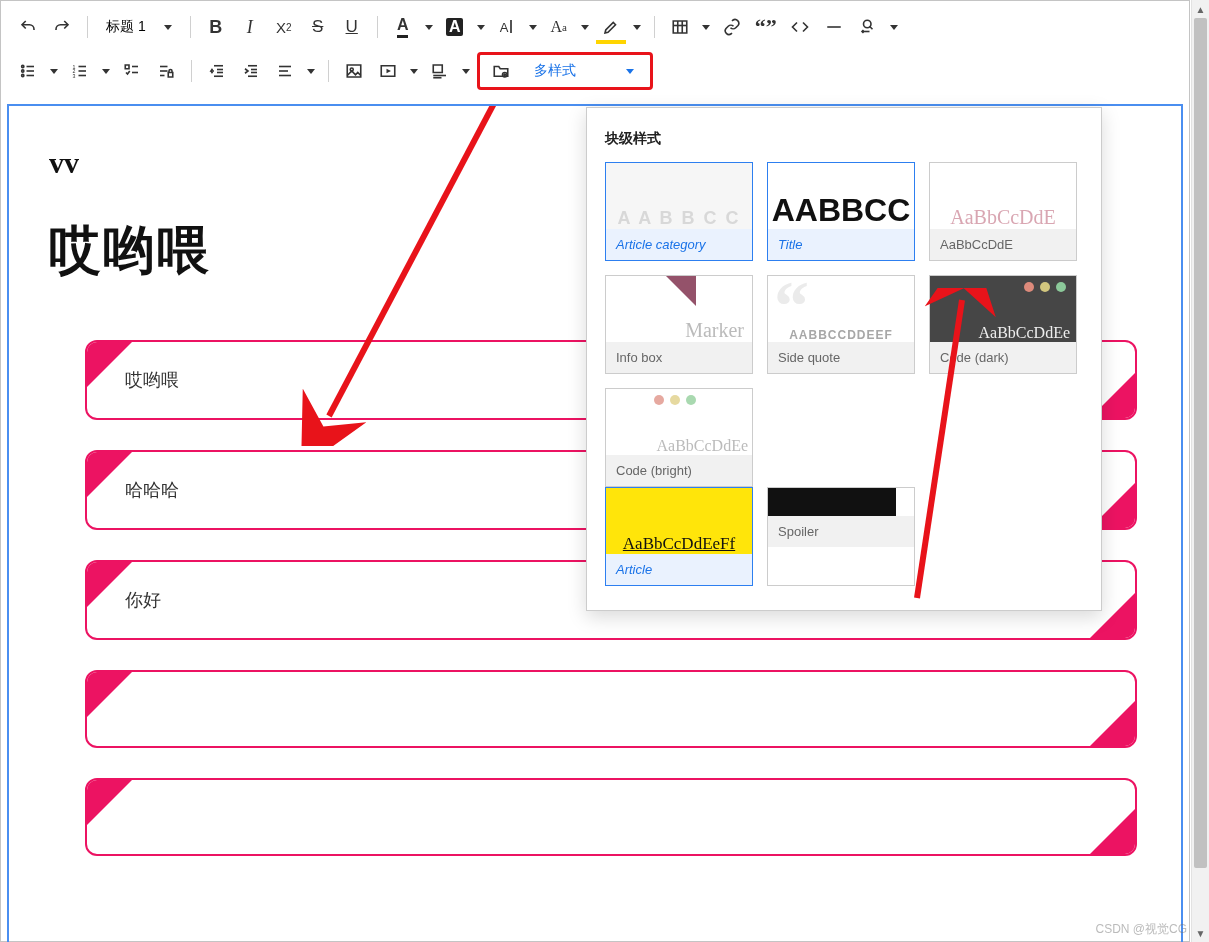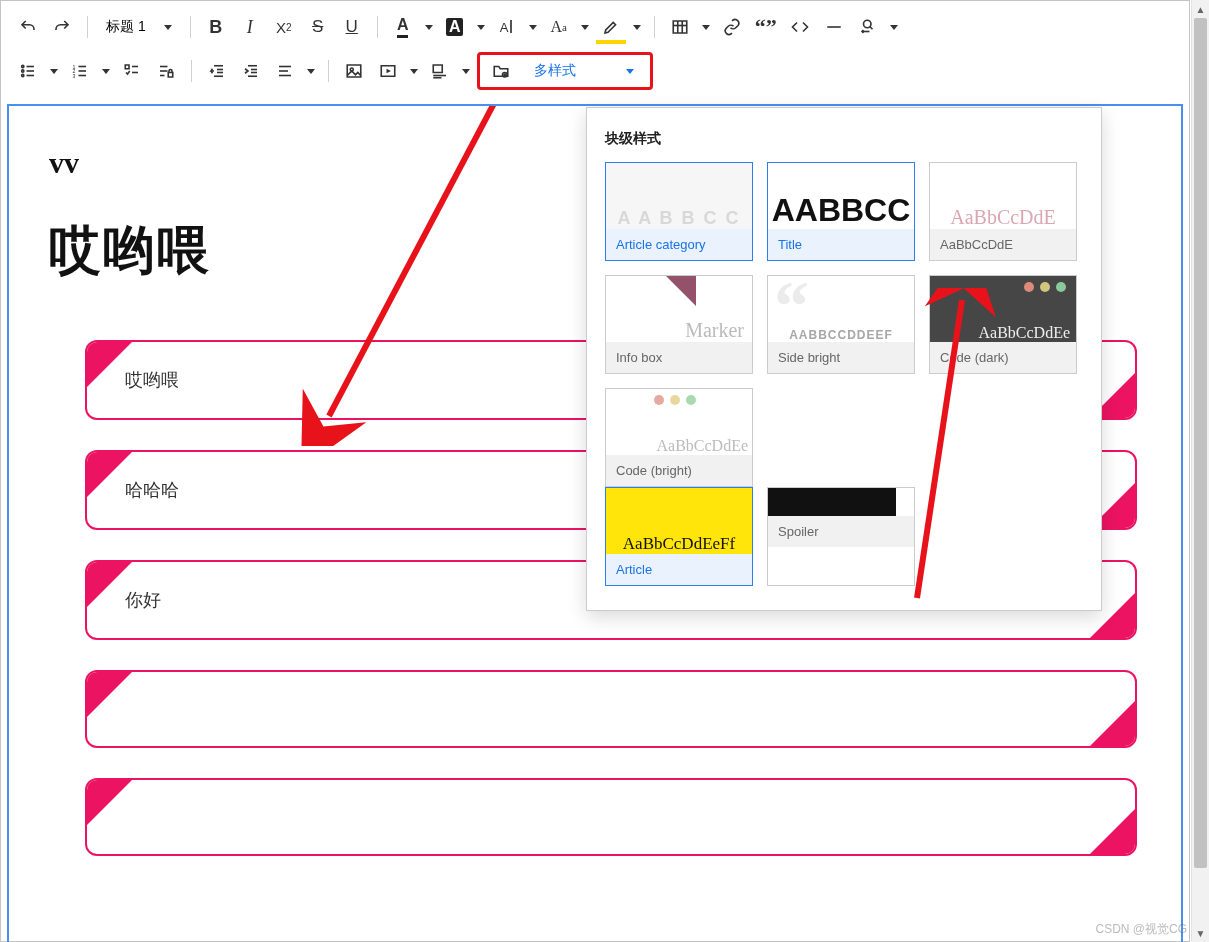--- a/index.html
+++ b/index.html
@@ -37,40 +37,40 @@
 .pink-box .corner-br { position: absolute; bottom: 0; right: 0; width: 0; height: 0; border-bottom: 45px solid #ec1362; border-left: 45px solid transparent; }
 
 
 .popup { position: absolute; left: 585px; top: 106px; width: 516px; background: #fff; border: 1px solid #ccc; box-shadow: 0 6px 18px rgba(0,0,0,0.15); padding: 14px 18px 24px 18px; z-index: 50; }
 .popup-section-head { font-size: 14px; font-weight: bold; color: #222; margin: 8px 0 14px 0; }
 .style-grid { display: flex; flex-wrap: wrap; gap: 14px; }
 .style-card { width: 148px; border: 1px solid #ccc; cursor: pointer; overflow: hidden; }
 .style-card.selected { border: 1px solid #2d7ff0; }
 .style-preview { height: 66px; display: flex; align-items: flex-end; justify-content: center; overflow: hidden; font-size: 20px; position: relative; }
 .style-label { background: #f1f1f1; padding: 8px 10px; font-size: 13px; color: #666; }
-.style-card.selected .style-label { color: #1a73e8; background: #eaf2fe; }
+.style-card.selected .style-label { color: #1a73e8; background: #eaf2fe; font-style: italic; }
 
 .prev-artcat { background: #f6f6f6; color: #d8d8d8; font-weight: 800; letter-spacing: 2px; font-size: 18px; }
 .prev-title { background: #fff; color: #111; font-weight: 900; letter-spacing: 0; font-size: 32px; font-family: Arial Black, sans-serif; }
 .prev-subtitle { background: #fff; color: #d9a6b2; font-family: Georgia, serif; font-size: 20px; }
 .prev-infobox { background: #fff; font-family: Georgia, serif; color: #bbb; justify-content: flex-end; padding-right: 8px; }
 .prev-infobox .tri { position: absolute; top: 0; left: 60px; width: 0; height: 0; border-top: 30px solid #94526a; border-left: 30px solid transparent; }
 .prev-sidequote { background: #fff; color: #a7a7a7; font-size: 12px; font-weight: 800; letter-spacing: 1px; }
 .prev-sidequote .q { position: absolute; left: 6px; top: -10px; font-size: 70px; color: #ebebeb; font-family: Georgia, serif; }
 .prev-codedark { background: #464646; color: #eee; font-family: Georgia, serif; font-size: 16px; justify-content: flex-end; padding-right: 6px; }
 .prev-codedark .dot { width: 10px; height: 10px; border-radius: 50%; position: absolute; top: 6px; }
 .prev-codedark .d1 { background: #dd8a7b; left: 94px; }
 .prev-codedark .d2 { background: #d2c67e; left: 110px; }
 .prev-codedark .d3 { background: #8cc99a; left: 126px; }
 .prev-codebright { background: #fff; color: #bbb; font-family: Georgia, serif; font-size: 16px; justify-content: flex-end; padding-right: 4px; }
 .prev-codebright .dot { width: 10px; height: 10px; border-radius: 50%; position: absolute; top: 6px; }
 .prev-codebright .d1 { background: #e6a9a0; left: 48px; }
 .prev-codebright .d2 { background: #e6d9a0; left: 64px; }
 .prev-codebright .d3 { background: #a9d9b0; left: 80px; }
-.prev-marker { background: #ffe50a; color: #111; font-family: Georgia, serif; font-size: 17px; padding: 0 4px; }
+.prev-marker { background: #ffe50a; color: #111; font-family: Georgia, serif; font-size: 17px; padding: 0 4px; text-decoration: underline; }
 .prev-spoiler { background: #111; width: 128px; height: 28px; }
 
 
 .arrow-svg { position: absolute; z-index: 100; pointer-events: none; }
 
 
 .scroll-track { position: absolute; right: 0; top: 0; width: 18px; height: 942px; background: #f1f1f1; border-left: 1px solid #e2e2e2; }
 .scroll-up, .scroll-down { height: 18px; display: flex; align-items: center; justify-content: center; color: #666; font-size: 10px; }
 .scroll-thumb { position: absolute; left: 2px; right: 2px; top: 18px; height: 850px; background: #c1c1c1; border-radius: 2px; }
 
@@ -346,21 +346,21 @@
             <div class="tri"></div>
             <span>Marker</span>
           </div>
           <div class="style-label">Info box</div>
         </div>
         <div class="style-card">
           <div class="style-preview prev-sidequote">
             <div class="q">“</div>
             <span>AABBCCDDEEF</span>
           </div>
-          <div class="style-label">Side bright</div>
+          <div class="style-label">Side quote</div>
         </div>
         <div class="style-card">
           <div class="style-preview prev-codedark">
             <div class="dot d1"></div>
             <div class="dot d2"></div>
             <div class="dot d3"></div>
             <span>AaBbCcDdEe</span>
           </div>
           <div class="style-label">Code (dark)</div>
         </div>

